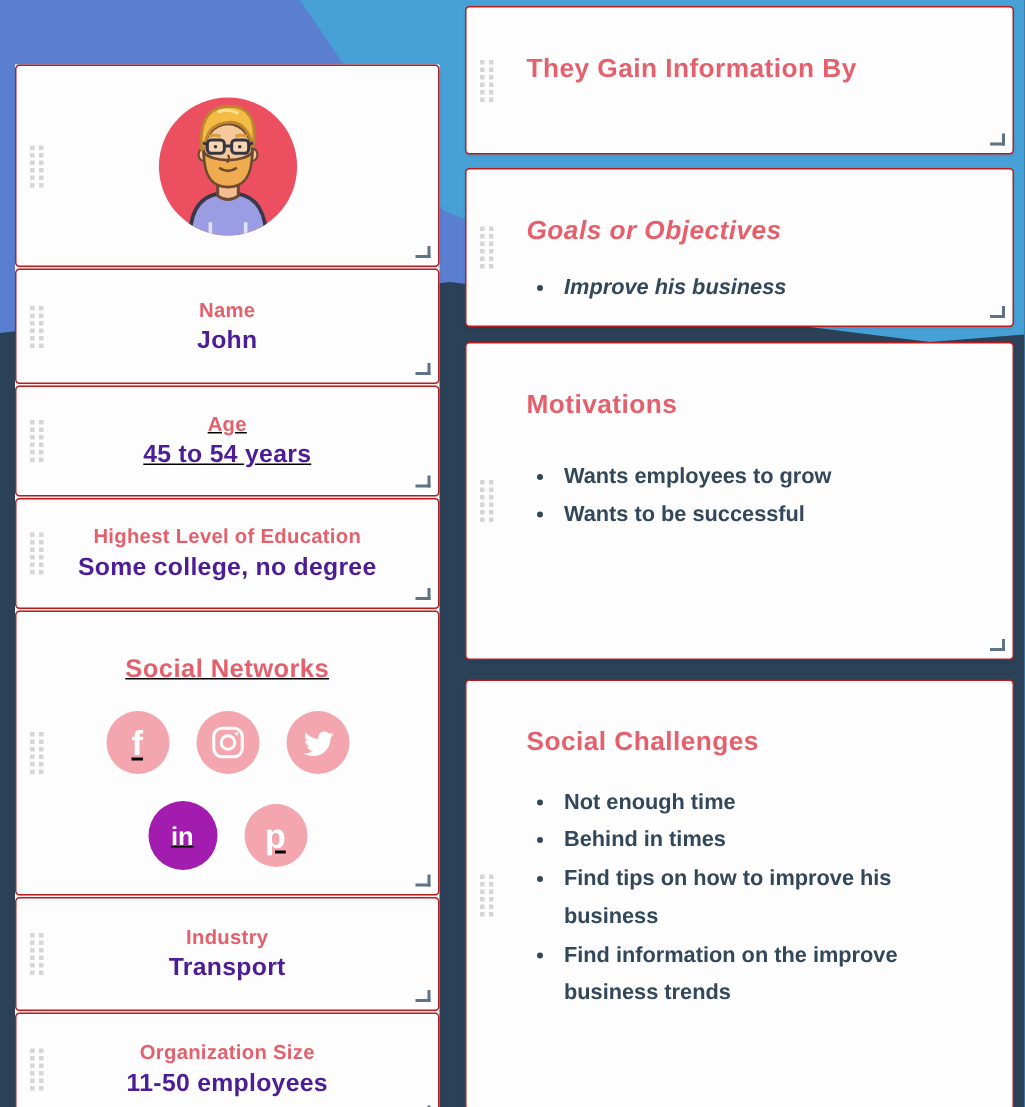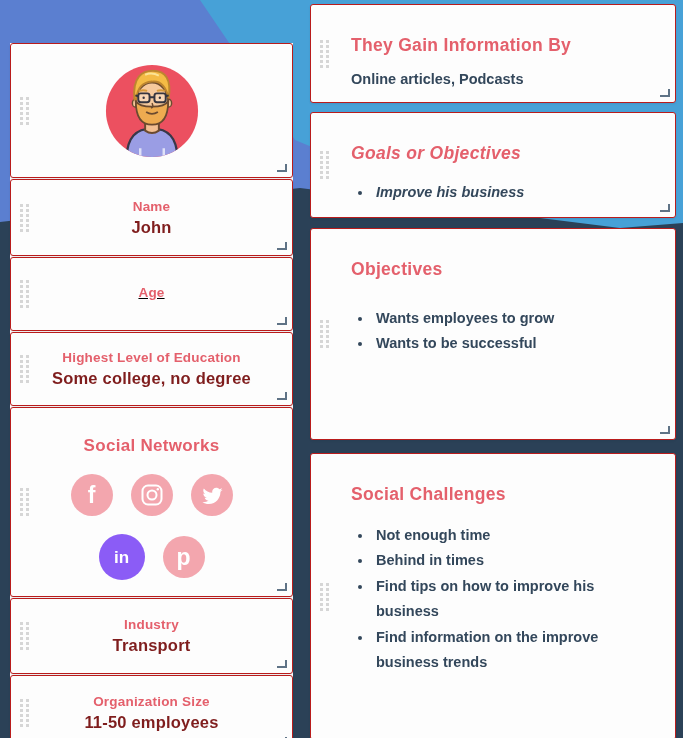--- a/index.html
+++ b/index.html
@@ -14,32 +14,32 @@
   .resize-corner{position:absolute;right:5px;bottom:5px;width:8px;height:6px;
         border-right:2px solid #5f7386;border-bottom:2px solid #5f7386;cursor:nwse-resize;}
 
   
   #left-col{position:absolute;left:10px;top:6px;width:283px;display:flex;flex-direction:column;gap:1px;background:#fff;margin-top:37px;}
   #left-col .card{width:283px;display:flex;flex-direction:column;align-items:center;justify-content:center;text-align:center;}
   .card-avatar{height:135px;}
   .card-name{height:77px;}
   .card-age{height:74px;text-decoration:underline;}
   .card-edu{height:74px;}
-  .card-social{height:190px;justify-content:flex-start !important;}
+  .card-social{height:190px;justify-content:flex-start !important;text-decoration:underline;}
   .card-industry{height:76px;}
   .card-org{height:76px;}
   .f-label{color:#e4606c;font-size:13.5px;font-weight:700;letter-spacing:.2px;margin-bottom:4px;}
-  .f-value{color:#7f1d1d;font-size:16.5px;font-weight:700;letter-spacing:.2px;}
+  .f-value{color:#4c1d95;font-size:16.5px;font-weight:700;letter-spacing:.2px;}
 
   
   .social-title{color:#e4606c;font-size:17px;font-weight:700;margin-top:28px;letter-spacing:.3px;}
   .soc-row{display:flex;justify-content:center;align-items:center;gap:18px;margin-top:18px;width:100%;}
   .soc{width:42px;height:42px;border-radius:50%;background:#f3a6ae;color:#fff;display:flex;
        align-items:center;justify-content:center;font-weight:700;cursor:pointer;}
-  .soc.sel{width:46px;height:46px;background:#8b5cf6;}
+  .soc.sel{width:46px;height:46px;background:#a21caf;}
   .soc .ltr{font-size:23px;line-height:1;}
   .soc .ltr-sm{font-size:17px;line-height:1;}
   .soc svg{display:block;}
 
   
   #right-col{position:absolute;left:310px;top:4px;width:366px;}
   #right-col .card{width:366px;padding:0 28px 0 40px;}
   .card-gain{height:99px;}
   .card-goals{height:106px;margin-top:9px;font-style:italic;}
   .card-motiv{height:212px;margin-top:10px;}
@@ -150,20 +150,21 @@
           <rect x="1" y="16" width="3" height="3"></rect>
               <rect x="7" y="16" width="3" height="3"></rect>
           <rect x="1" y="21" width="3" height="3"></rect>
               <rect x="7" y="21" width="3" height="3"></rect>
           <rect x="1" y="26" width="3" height="3"></rect>
               <rect x="7" y="26" width="3" height="3"></rect>
         </g>
           </svg>
       </div>
       <div class="f-label">Age</div>
+      <div class="f-value">45 to 54 years</div>
       <div class="resize-corner"></div>
     </div>
 
     <div class="card card-edu">
       <div class="drag-handle">
         <svg width="12" height="30" viewBox="0 0 12 30">
             <g fill="#d6d6d6">
           <rect x="1" y="1" width="3" height="3"></rect>
               <rect x="7" y="1" width="3" height="3"></rect>
           <rect x="1" y="6" width="3" height="3"></rect>
@@ -296,21 +297,20 @@
           <rect x="1" y="16" width="3" height="3"></rect>
               <rect x="7" y="16" width="3" height="3"></rect>
           <rect x="1" y="21" width="3" height="3"></rect>
               <rect x="7" y="21" width="3" height="3"></rect>
           <rect x="1" y="26" width="3" height="3"></rect>
               <rect x="7" y="26" width="3" height="3"></rect>
         </g>
           </svg>
       </div>
       <div class="r-title">They Gain Information By</div>
-      <div class="r-text">Online articles, Podcasts</div>
       <div class="resize-corner"></div>
     </div>
 
     <div class="card card-goals">
       <div class="drag-handle">
         <svg width="12" height="30" viewBox="0 0 12 30">
             <g fill="#d6d6d6">
           <rect x="1" y="1" width="3" height="3"></rect>
               <rect x="7" y="1" width="3" height="3"></rect>
           <rect x="1" y="6" width="3" height="3"></rect>
@@ -345,21 +345,21 @@
               <rect x="7" y="11" width="3" height="3"></rect>
           <rect x="1" y="16" width="3" height="3"></rect>
               <rect x="7" y="16" width="3" height="3"></rect>
           <rect x="1" y="21" width="3" height="3"></rect>
               <rect x="7" y="21" width="3" height="3"></rect>
           <rect x="1" y="26" width="3" height="3"></rect>
               <rect x="7" y="26" width="3" height="3"></rect>
         </g>
           </svg>
       </div>
-      <div class="r-title">Objectives</div>
+      <div class="r-title">Motivations</div>
       <ul class="r-list">
         <li>Wants employees to grow</li>
         <li>Wants to be successful</li>
       </ul>
       <div class="resize-corner"></div>
     </div>
 
     <div class="card card-chall">
       <div class="drag-handle">
         <svg width="12" height="30" viewBox="0 0 12 30">

